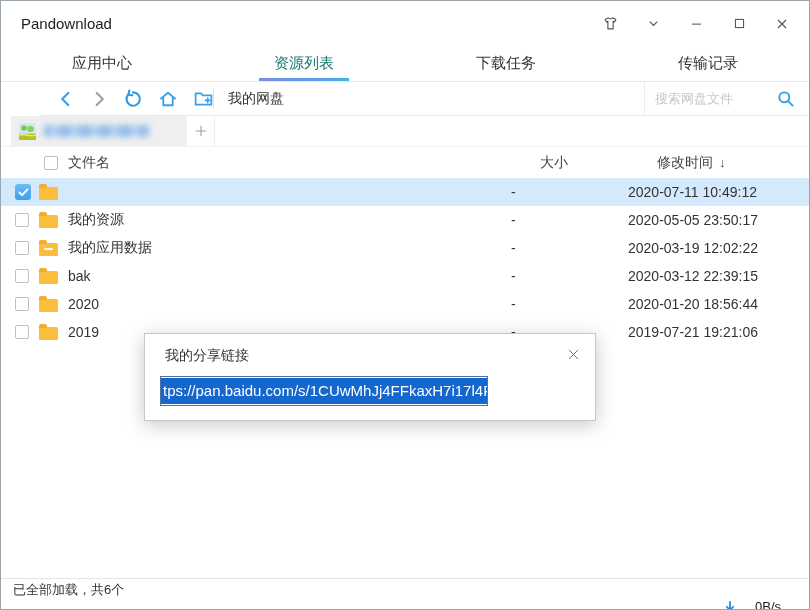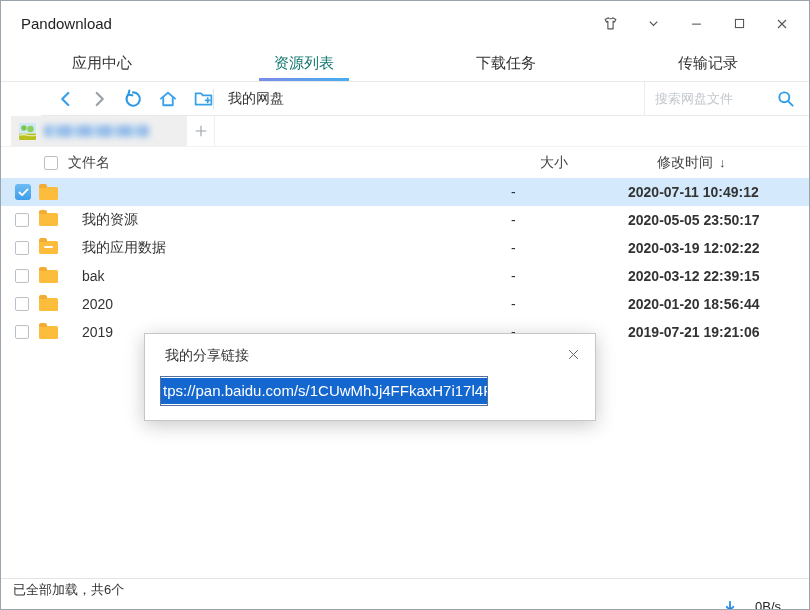--- a/index.html
+++ b/index.html
@@ -46,23 +46,23 @@
   .addtab { width:28px; display:flex; align-items:center; justify-content:center;
             border-right:1px solid #eeeeee; }
   
   .list-header, .file-row {
     display:grid; grid-template-columns:24px 472px 117px auto;
     align-items:center; padding-left:14px; font-size:14px;
   }
   .list-header { height:31px; color:#444;margin-left:29px; }
   .file-row { height:28px; }
   .file-row.selected { background:#d4eafc; }
-  .cell-name { display:flex; gap:24px; min-width:0; }
+  .cell-name { display:flex; align-items:center; gap:10px; min-width:0; }
   .cell-size { color:#333; }
-  .cell-mtime { color:#333;font-weight:bold; }
+  .cell-mtime { color:#333; }
   .sort-arrow { margin-left:6px; font-size:13px; color:#444; }
   
   .cbx { width:14px; height:14px; border:1px solid #bcc0c4; border-radius:2px; background:#fff; }
   .cbx.checked { border:none; width:16px; height:16px; border-radius:3px;
                  background:linear-gradient(#6cbcf4,#3f9ee9);
                  display:flex; align-items:center; justify-content:center; }
   
   .folder { position:relative; width:19px; height:13px; background:#fcbd3c; border-radius:1.5px;
             margin-top:2px; flex:none; }
   .folder::before { content:""; position:absolute; top:-3px; left:0; width:8px; height:4px;

